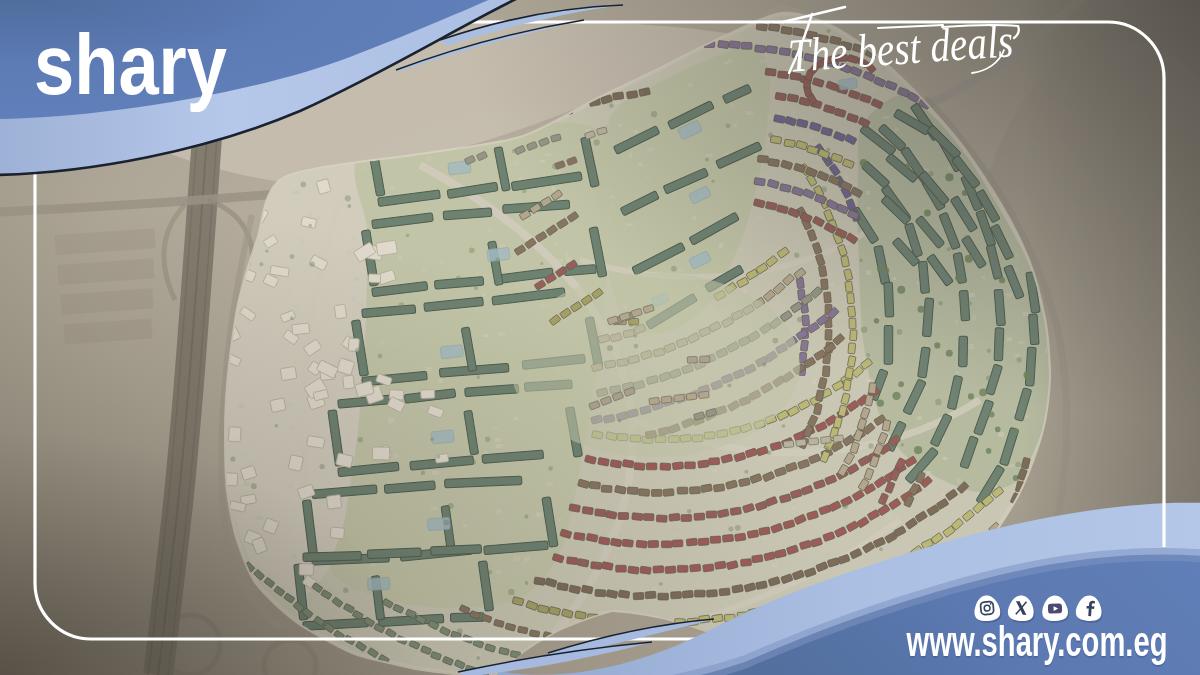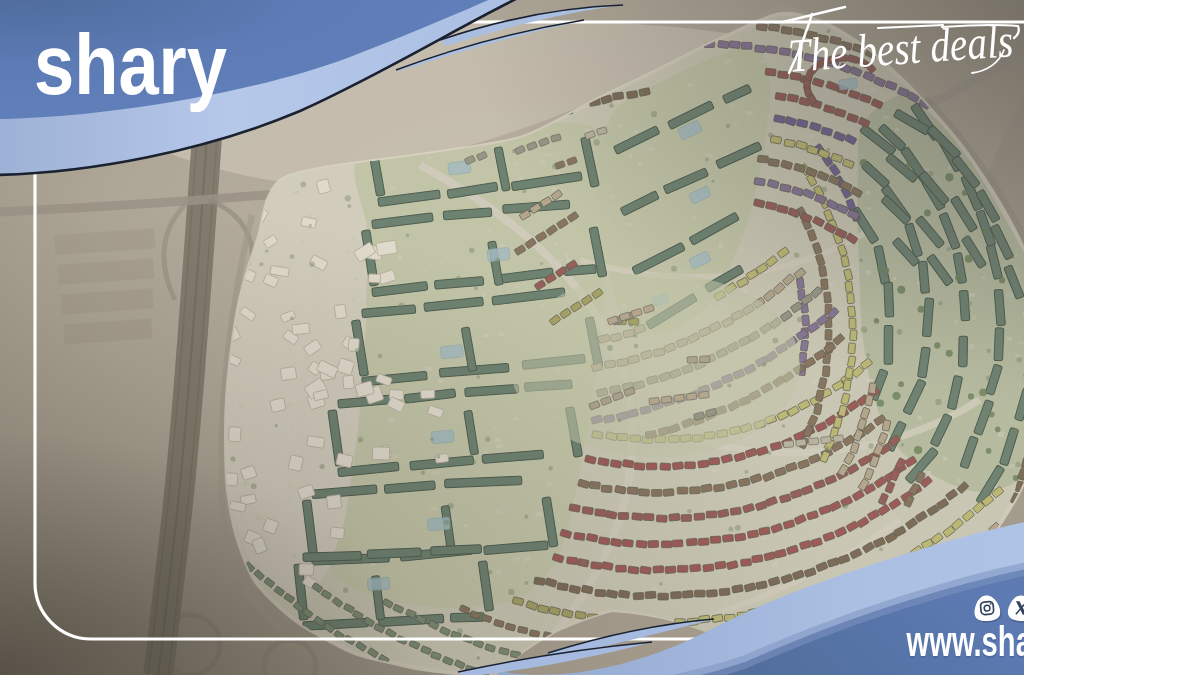--- a/index.html
+++ b/index.html
@@ -1,14 +1,14 @@
 <!DOCTYPE html>
 <html><head><meta charset="utf-8"><style>
 html,body{margin:0;padding:0;}
-#stage{width:1024px;height:675px;overflow:hidden;position:relative;font-family:"Liberation Sans",sans-serif;}
+#stage{width:1200px;height:675px;overflow:hidden;position:relative;font-family:"Liberation Sans",sans-serif;}
 </style></head><body>
 <div id="stage">
 <svg width="1200" height="675" viewBox="0 0 1200 675">
 <defs>
 <radialGradient id="desertG" cx="0.48" cy="0.4" r="0.8">
  <stop offset="0" stop-color="#c0b7a9"></stop>
  <stop offset="0.5" stop-color="#aea696"></stop>
  <stop offset="1" stop-color="#8a8375"></stop>
 </radialGradient>
 <radialGradient id="vigTR" cx="1" cy="0" r="0.62">

